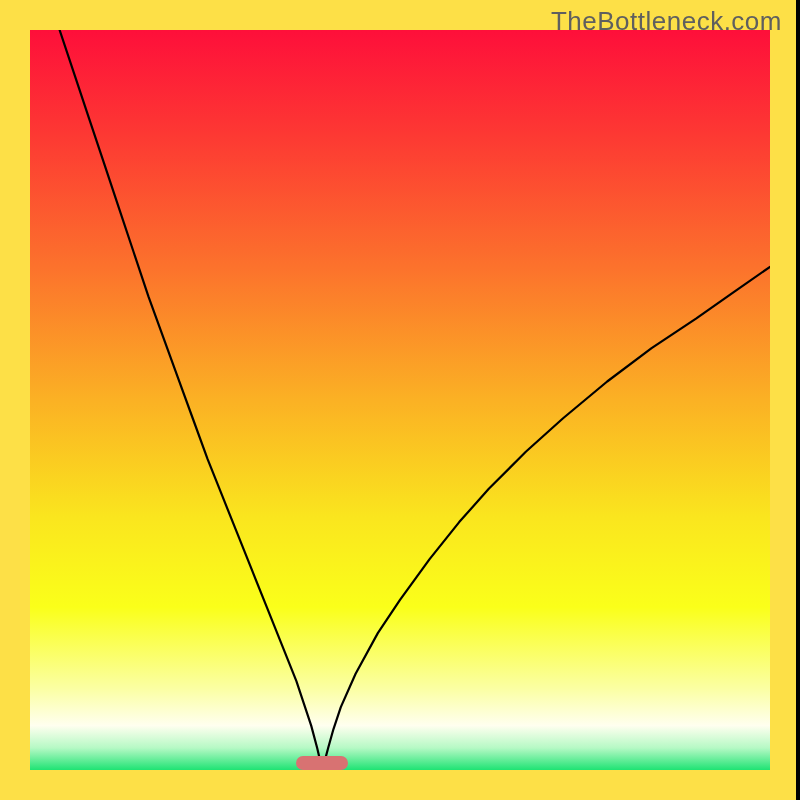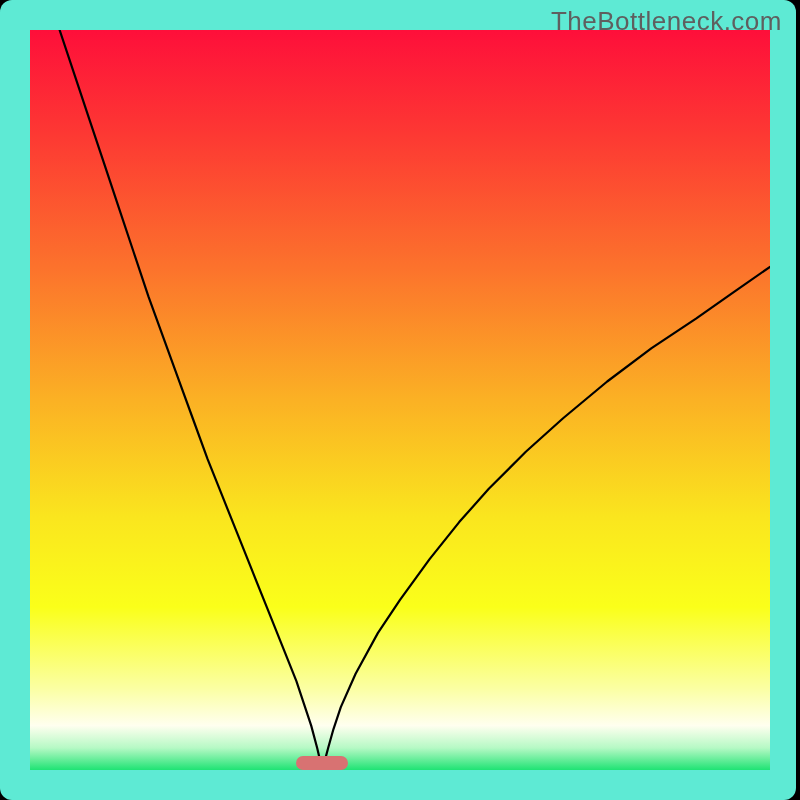--- a/index.html
+++ b/index.html
@@ -1,22 +1,21 @@
 <!DOCTYPE html>
 <html><head>
 <meta charset="utf-8">
 <style>
   * { margin: 0; padding: 0; box-sizing: border-box; }
   html, body { width: 800px; height: 800px; overflow: hidden; background: #000; }
   .frame {
     position: relative;
     width: 796px;
     height: 800px;
-    background: #5eead4;
-    border-radius: 12px;
+    background: #fde047;
   }
   .watermark {
     position: absolute;
     top: 6px;
     right: 14px;
     font-family: Arial, Helvetica, sans-serif;
     font-size: 26px;
     font-weight: 500;
     color: #5f5f5f;
     letter-spacing: 0.5px;

